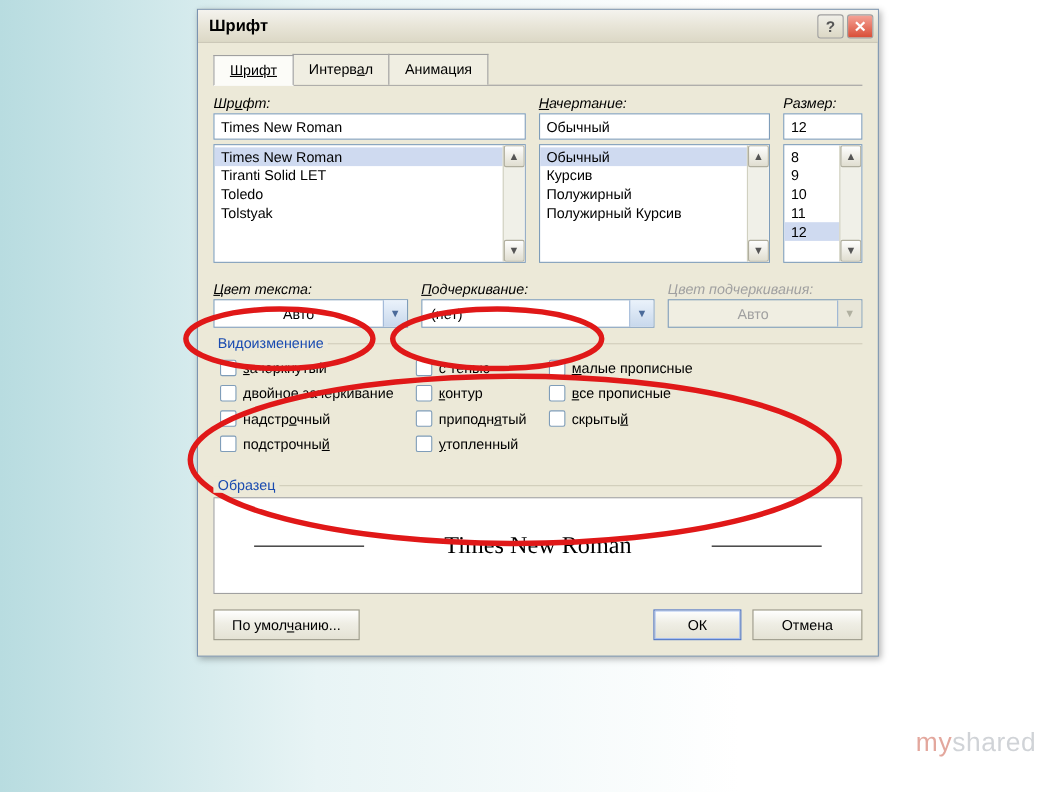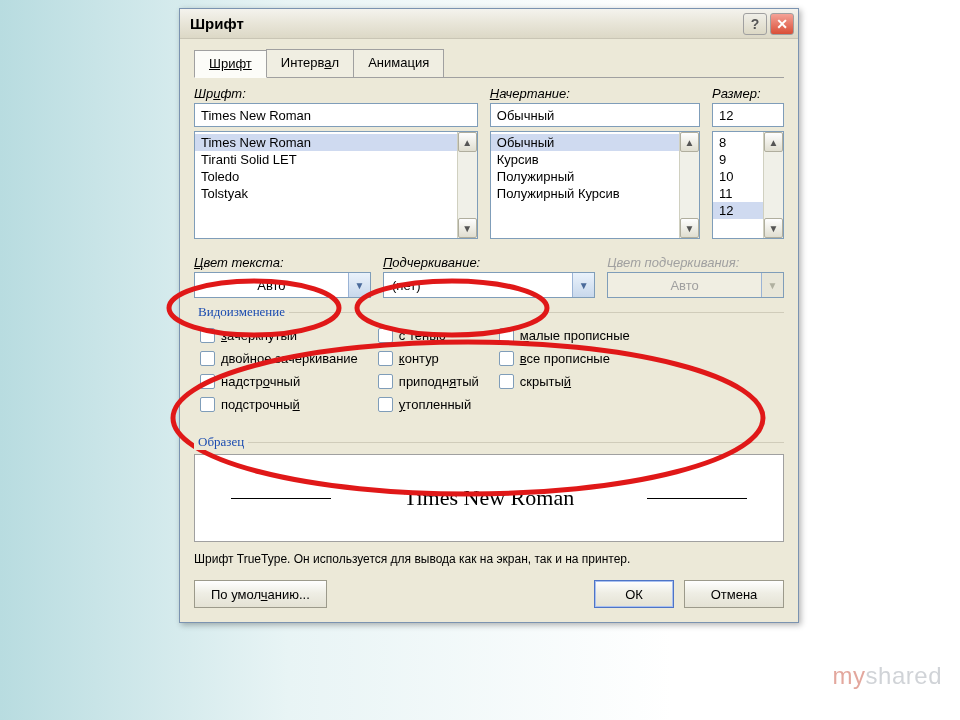--- a/index.html
+++ b/index.html
@@ -136,21 +136,20 @@
     position: relative;
     padding-top: 6px;
   }
   .group-line {
     position:absolute; left:0; right:0; top:14px; height:1px; background:#d0ccba;
     z-index: 0;
   }
   .group-title {
     position: relative; z-index:1; background:#ece9d8; padding:0 4px; color:#1a4bb0; font-size:13px;
     display:inline-block;
-    font-family:Liberation Serif, serif;
   }
   .checks { display: flex; gap: 20px; margin-top: 8px; padding-left: 6px;}
   .check-col { display:flex; flex-direction:column; gap: 8px; }
   .check { display:flex; align-items:center; gap:6px; font-size:13px; cursor:pointer;}
   .check .box { width:15px;height:15px;background:#fff;border:1px solid #7f9db9;border-radius:2px;flex-shrink:0;}
   .check .ul { text-decoration: underline;}
   .preview-box {
     background: #fff;
     border: 1px solid #a0a0a0;
     height: 88px;
@@ -351,21 +350,20 @@
     <div class="group-box" style="margin-top:16px">
       <div class="group-line"></div>
       <span class="group-title">Образец</span>
       <div class="preview-box">
         <div class="preview-line"></div>
         <div class="preview-text">Times New Roman</div>
         <div class="preview-line"></div>
       </div>
     </div>
 
-    <div class="hint">Шрифт TrueType. Он используется для вывода как на экран, так и на принтер.</div>
 
     <div class="bottom-buttons">
       <div class="btn">
           <span>По умол<span class="ul">ч</span>анию...</span>
         </div>
       <div style="flex:1"></div>
       <div class="btn primary" style="width:80px">
           <span>ОК</span>
         </div>
       <div style="width:10px"></div>

